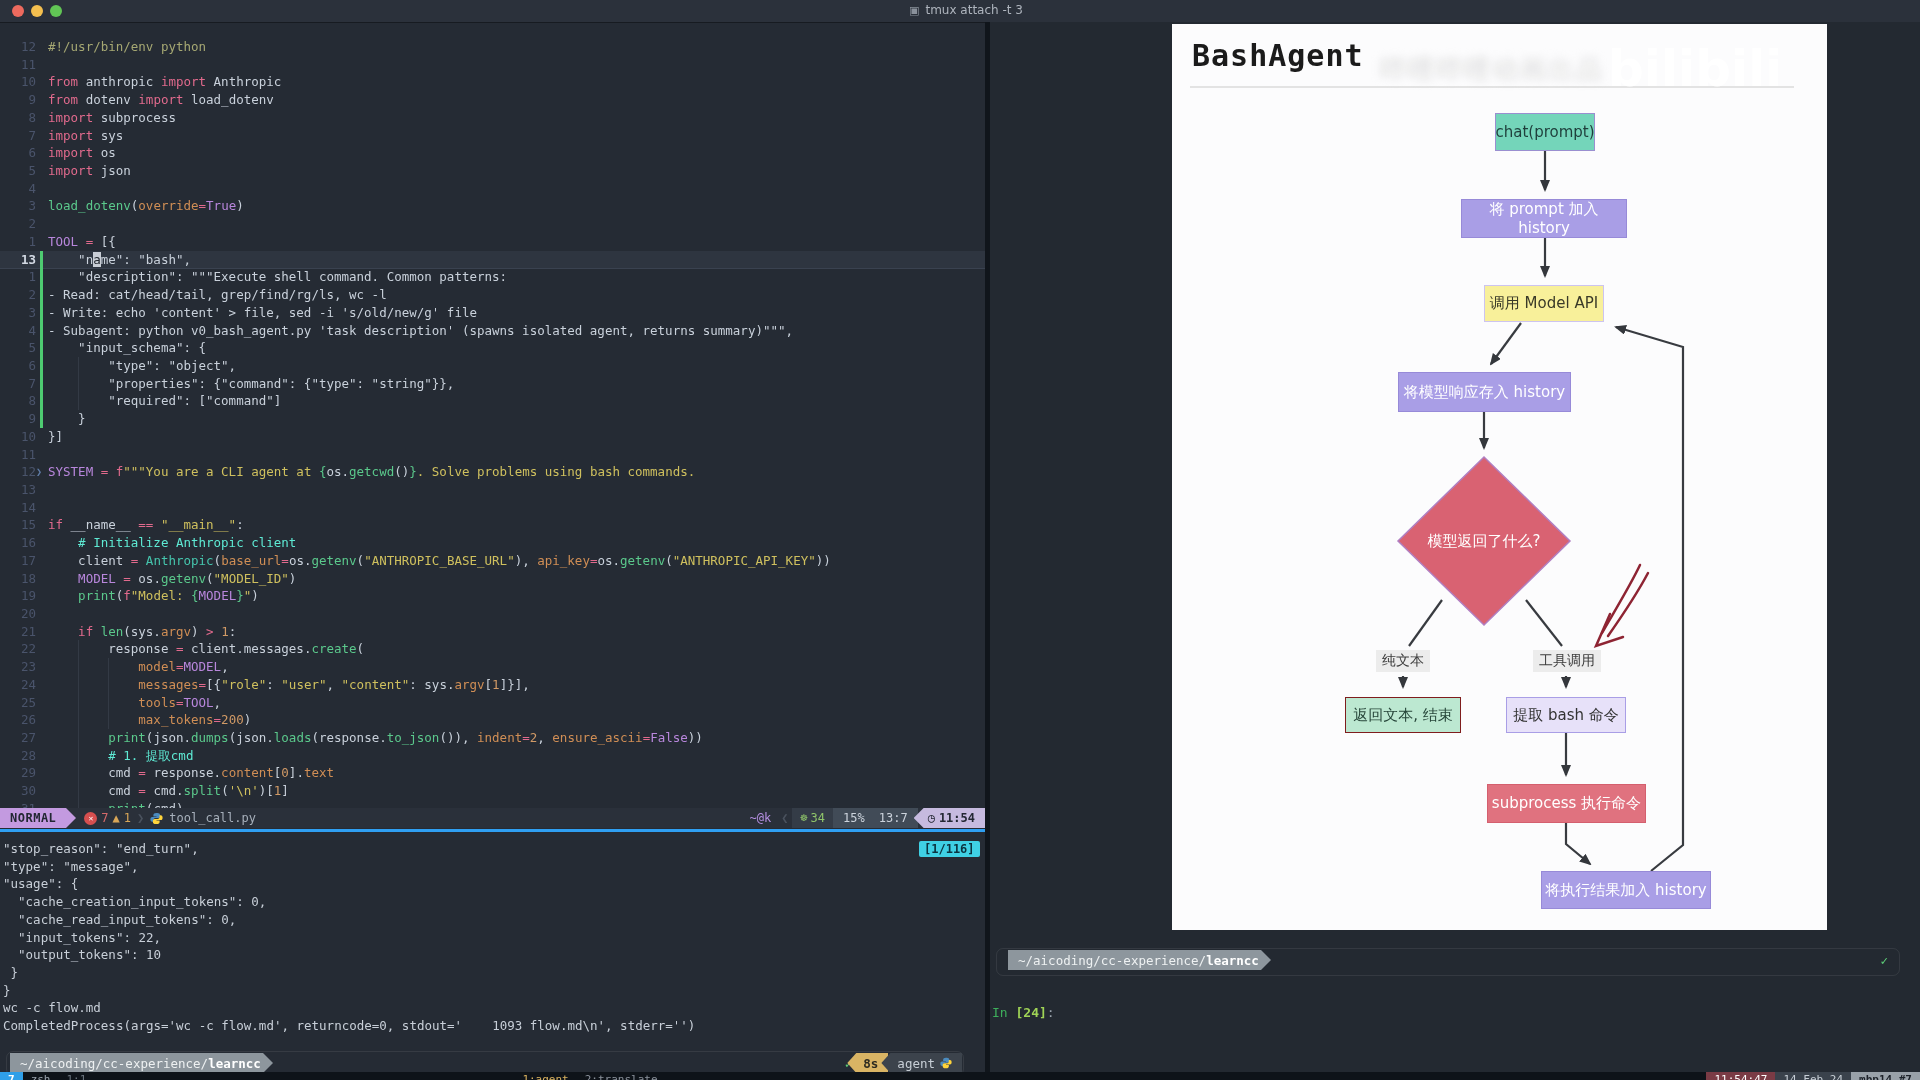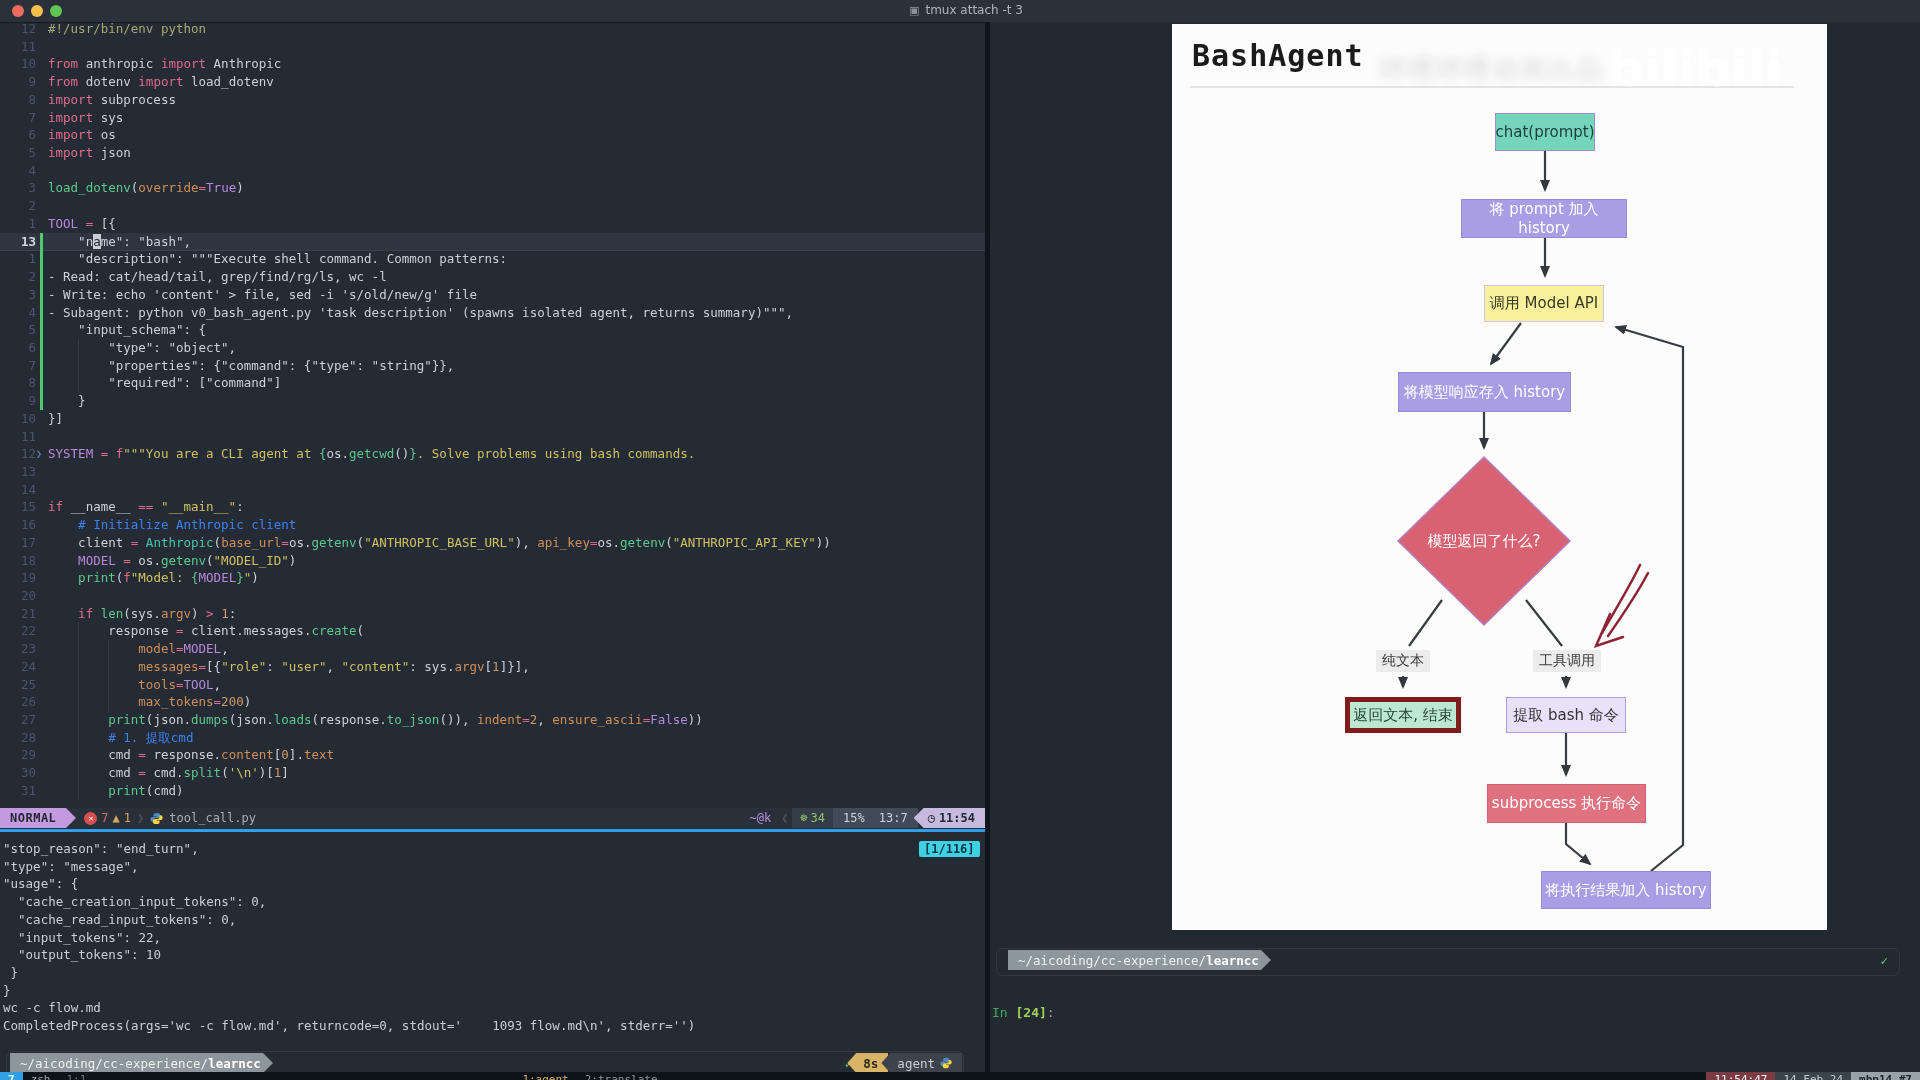--- a/index.html
+++ b/index.html
@@ -6,33 +6,33 @@
   #screen{position:relative;width:1920px;height:1080px;background:#252b34;overflow:hidden;
           font-family:"DejaVu Sans Mono",monospace;}
   
   #titlebar{position:absolute;left:0;top:0;width:1920px;height:22px;background:#2b313b;
             border-bottom:1px solid #171b21;}
   .tl{position:absolute;top:5px;width:12px;height:12px;border-radius:50%;}
   #titletext{position:absolute;left:12px;right:0;top:3px;text-align:center;color:#aeb4bd;
              font-size:12px;font-family:"DejaVu Sans",sans-serif;}
   #titletext .ticon{color:#8a919b;font-size:11px;margin-right:6px;}
   
-  #editor{position:absolute;left:0;top:14px;width:985px;height:787px;padding-top:6px;
+  #editor{position:absolute;left:0;top:32px;width:985px;height:787px;padding-top:6px;
           font-size:12.5px;line-height:17.72px;white-space:pre;overflow:hidden;}
   .crow{position:relative;height:17.72px;display:flex;}
   .crow.cur{background:#2e3540;box-shadow:0 1px 0 #3a4250;}
   .ln{display:inline-block;width:36px;text-align:right;color:#4a546b;flex:none;}
   .crow.cur .ln{color:#d3d9e3;font-weight:bold;}
   .sg{display:inline-block;width:12px;flex:none;position:relative;color:#5f7ca6;font-size:10px;}
   .sg.bar::before{content:"";position:absolute;left:4px;top:0;bottom:0;width:2.5px;background:#4ecb71;}
   .code{position:relative;flex:1;}
   .guide{position:absolute;top:0;bottom:0;width:1px;background:#333a45;}
   .tk-k{color:#e16a8d}.tk-w{color:#c9d1db}.tk-f{color:#5bc98c}.tk-t{color:#45c5ad}
   .tk-s{color:#cfc05e}.tk-o{color:#d08e55}.tk-n{color:#d19a66}.tk-p{color:#b987dd}
-  .tk-c{color:#3b82f6}.tk-sh{color:#a6a873}.tk-br{color:#5bc98c}
+  .tk-c{color:#5eead4}.tk-sh{color:#a6a873}.tk-br{color:#5bc98c}
   .tk-cur{background:#c9ced6;color:#22272e;}
   
   #statusline{position:absolute;left:0;top:808px;width:985px;height:20px;background:#2a303a;
               display:flex;align-items:center;font-size:12px;color:#a7b0bb;}
   .seg-mode{background:#c39ae0;color:#232833;font-weight:bold;padding:0 10px;height:20px;
             display:flex;align-items:center;letter-spacing:0.5px;}
   .tri-r{width:0;height:0;border-top:10px solid transparent;border-bottom:10px solid transparent;
          border-left:10px solid #c39ae0;}
   .diag{display:flex;align-items:center;gap:4px;margin-left:8px;}
   .errdot{display:inline-flex;width:13px;height:13px;border-radius:50%;background:#d64f4f;color:#fff;
@@ -84,21 +84,21 @@
   #dg-rule{position:absolute;left:18px;top:62px;width:604px;height:2px;background:#e3e3e3;}
   .wm-blur{position:absolute;left:390px;top:30px;color:#d8d8d8;font-size:26px;filter:blur(4px);
            letter-spacing:2px;white-space:nowrap;font-family:"DejaVu Sans",sans-serif;}
   .wm-logo{position:absolute;left:618px;top:18px;color:rgba(255,255,255,0.95);font-size:50px;
            font-weight:bold;font-family:"DejaVu Sans",sans-serif;letter-spacing:0px;filter:blur(0.4px);white-space:nowrap;}
   .node{position:absolute;display:flex;align-items:center;justify-content:center;text-align:center;
         font-family:"DejaVu Sans","Liberation Sans",sans-serif;font-size:15px;box-sizing:border-box;}
   .n-purple{background:#a99ee6;border:1px solid #978ad8;color:#ffffff;}
   .n-teal{background:#74d5ba;border:1px solid #9a8fd0;color:#1f3e3b;}
   .n-yellow{background:#f8f09a;border:1px solid #cdc4f0;color:#3a3a28;}
-  .n-mint{background:#bce8d1;border:5px solid #7f1d1d;color:#27463a;}
+  .n-mint{background:#bce8d1;border:1px solid #7f1d1d;color:#27463a;}
   .n-lav{background:#e7e1f9;border:1px solid #a99ee6;color:#333;}
   .n-salmon{background:#e0727f;border:1px solid #d45f6e;color:#fff;}
   .blabel{position:absolute;transform:translate(-50%,-50%);background:#ececec;color:#3c3c3c;
           padding:2px 6px;font-size:14px;font-family:"DejaVu Sans",sans-serif;white-space:nowrap;}
   .dlabel{position:absolute;transform:translate(-50%,-50%);color:#ffffff;font-size:15px;
           font-family:"DejaVu Sans",sans-serif;white-space:nowrap;}
   svg{display:block;}
 </style>
 </head>
 <body>

